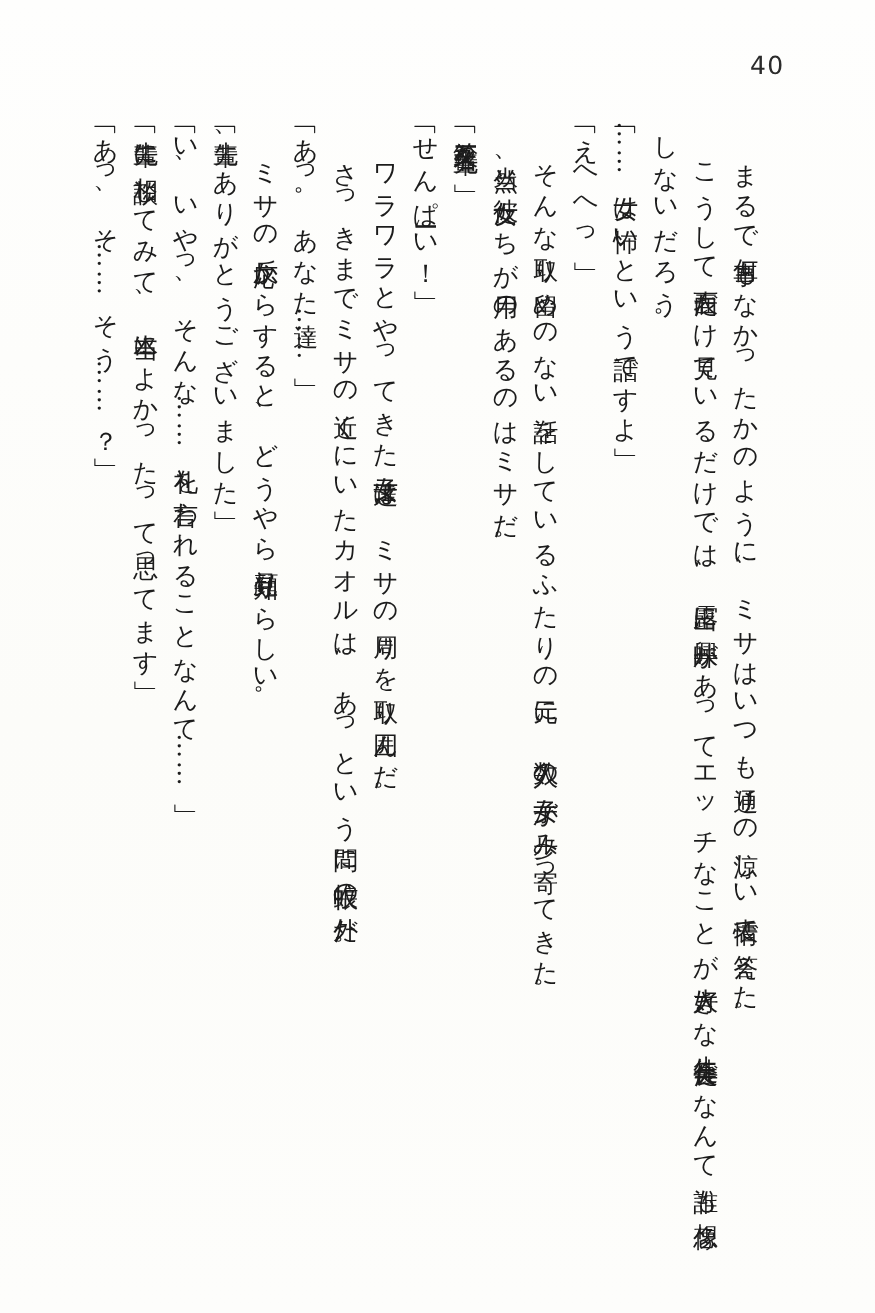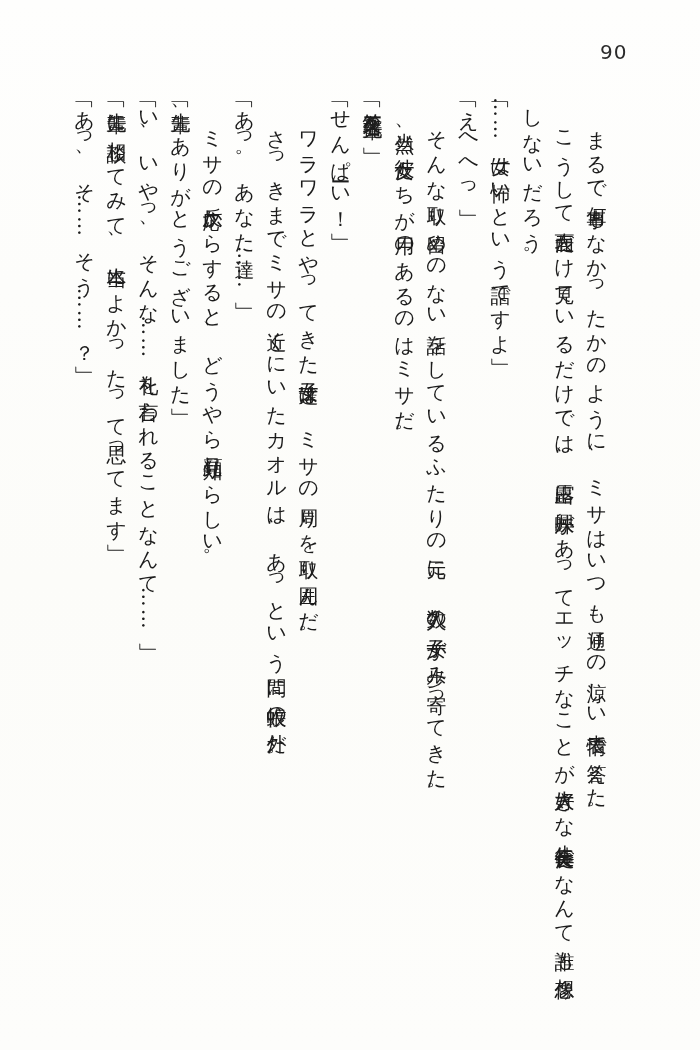--- a/index.html
+++ b/index.html
@@ -43,21 +43,21 @@
   .text-block p {
     margin: 0;
     padding: 0;
   }
 </style>
 </head>
 <body>
 
 <div class="page">
 
-  <div class="page-number">90</div>
+  <div class="page-number">40</div>
 
   <div class="text-block">
     <p>　まるで何事もなかったかのように、ミサはいつも通りの涼しい表情で答えた。</p>
     <p>　こうして表面だけ見ているだけでは、露出に興味があってエッチなことが大好きな生徒会長だなんて誰も想像しないだろう。</p>
     <p>「……女は怖いという話ですよ」</p>
     <p>「えへへっ」</p>
     <p>　そんな取り留めのない話をしているふたりの元に、数人の女子が歩み寄ってきた。</p>
     <p>　当然、彼女たちが用のあるのはミサだ。</p>
     <p>「鈴久名先輩ーっ」</p>
     <p>「せんぱーい！」</p>

